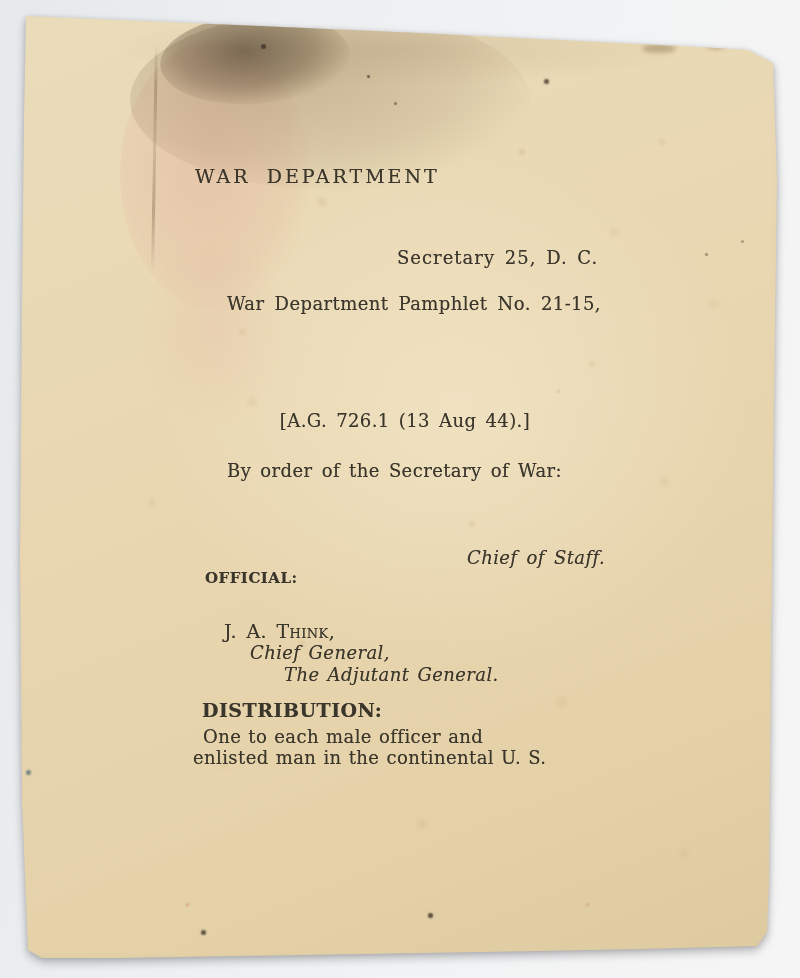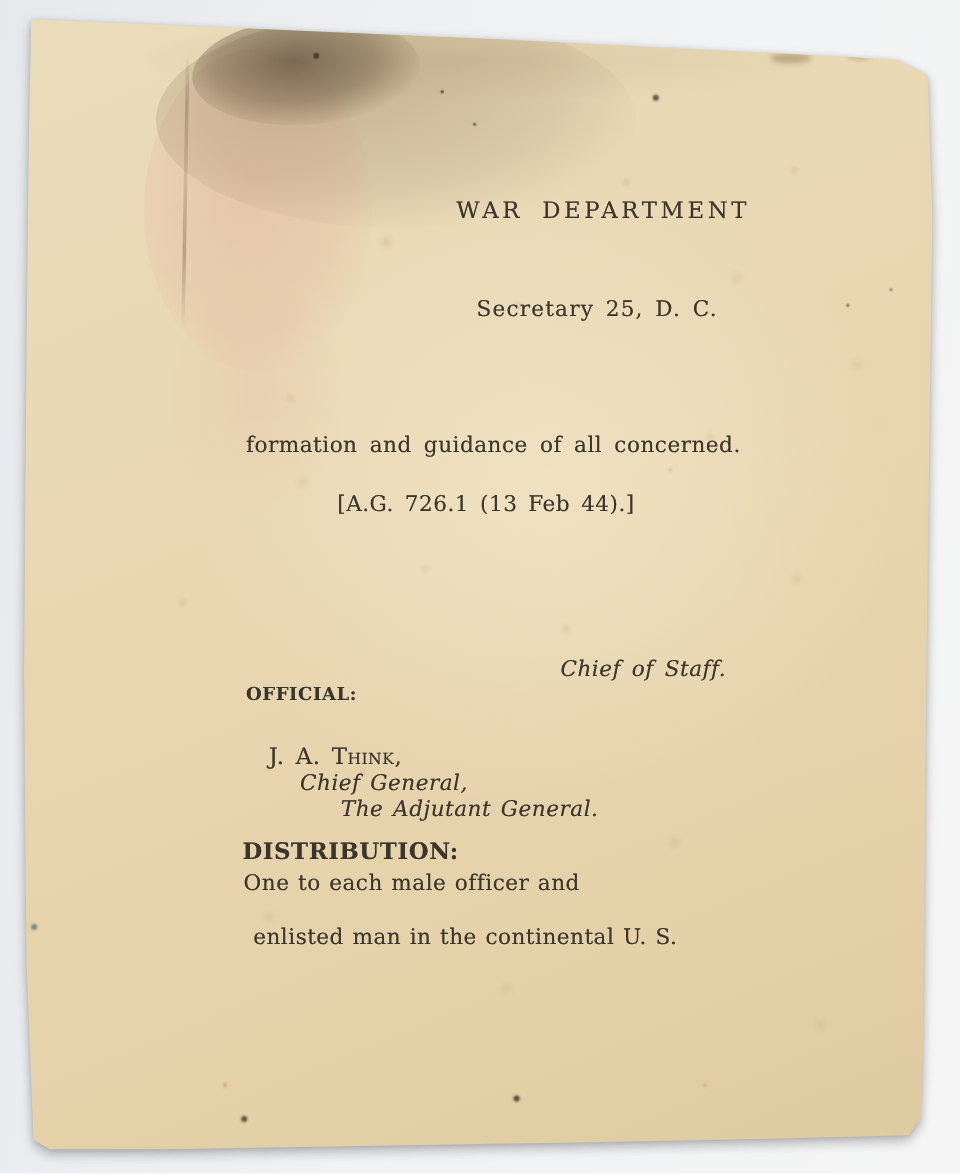--- a/index.html
+++ b/index.html
@@ -107,37 +107,37 @@
       inset -16px 0 22px -10px rgba(140,112,72,0.28),
       inset 14px 0 20px -10px rgba(140,112,72,0.22),
       inset 0 10px 14px -8px rgba(140,112,72,0.20);
   }
   
   .txt{
     position:absolute;white-space:nowrap;line-height:1.15;
     color:#3a362c;font-size:18px;letter-spacing:0.4px;
     text-shadow:0 0 0.5px rgba(58,54,44,0.55);
   }
-  .doc-header{top:166px;left:195px;width:430px;text-align:right;
+  .doc-header{top:166px;left:195px;width:430px;text-align:left;
     font-size:19px;letter-spacing:3px;word-spacing:7px;}
   .dateline{top:248px;left:397px;letter-spacing:1px;word-spacing:3px;}
   .para-1{top:294px;left:227px;word-spacing:4px;}
   .para-2{top:328px;left:205px;word-spacing:2px;}
   .para-3{top:362px;left:205px;word-spacing:4px;}
   .ag-line{top:411px;left:195px;width:420px;text-align:center;word-spacing:3px;}
   .order-line{top:461px;left:227px;word-spacing:3px;}
   .sig-name{top:521px;left:373px;font-variant:small-caps;font-size:20px;word-spacing:4px;}
   .sig-title{top:548px;left:467px;font-style:italic;word-spacing:3px;}
   .official-label{top:570px;left:205px;font-weight:bold;font-size:15px;letter-spacing:0.5px;}
   .official-name{top:621px;left:224px;font-variant:small-caps;font-size:19px;word-spacing:3px;}
   .official-rank{top:643px;left:250px;font-style:italic;word-spacing:2px;}
   .official-title{top:665px;left:268px;font-style:italic;word-spacing:2px;margin-left:16px;}
   .dist-label{top:700px;left:202px;font-weight:bold;font-size:19px;letter-spacing:0.5px;}
   .dist-1{top:727px;left:203px;word-spacing:1px;}
-  .dist-2{top:748px;left:211px;word-spacing:1px;margin-top:24px;}
+  .dist-2{top:748px;left:193px;word-spacing:1px;}
 </style>
 </head>
 <body>
 
 <div class="scene">
   <div class="paper-wrap">
     <div class="paper">
 
       <div class="stain-pink"></div>
       <div class="stain-pink2"></div>
@@ -148,24 +148,25 @@
       <div class="edge-mark-1"></div>
       <div class="edge-mark-2"></div>
       <div class="freckles"></div>
       <div class="specks-dark"></div>
       <div class="specks-color"></div>
 
       <div class="txt doc-header">WAR DEPARTMENT</div>
 
       <div class="txt dateline">Secretary 25, D. C.</div>
 
-      <div class="txt para-3">formation and guidance of all concerned.</div>
+      <div class="txt para-1">War Department Pamphlet No. 21-15,</div>
 
-      <div class="txt ag-line">[A.G. 726.1 (13 Feb 44).]</div>
+      <div class="txt ag-line">[A.G. 726.1 (13 Aug 44).]</div>
 
+      <div class="txt order-line">By order of the Secretary of War:</div>
 
       <div class="txt sig-title">Chief of Staff.</div>
 
       <div class="txt official-label">OFFICIAL:</div>
       <div class="txt official-name">J. A. Think,</div>
       <div class="txt official-rank">Chief General,</div>
       <div class="txt official-title">The Adjutant General.</div>
 
       <div class="txt dist-label">DISTRIBUTION:</div>
       <div class="txt dist-1">One to each male officer and</div>

